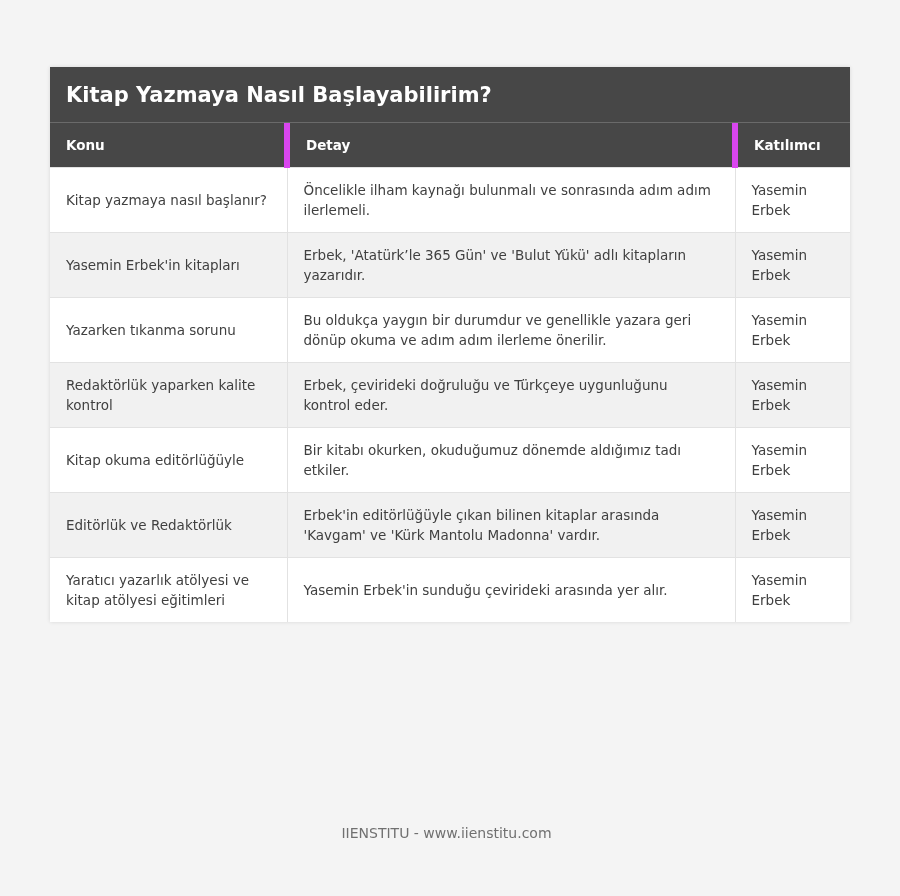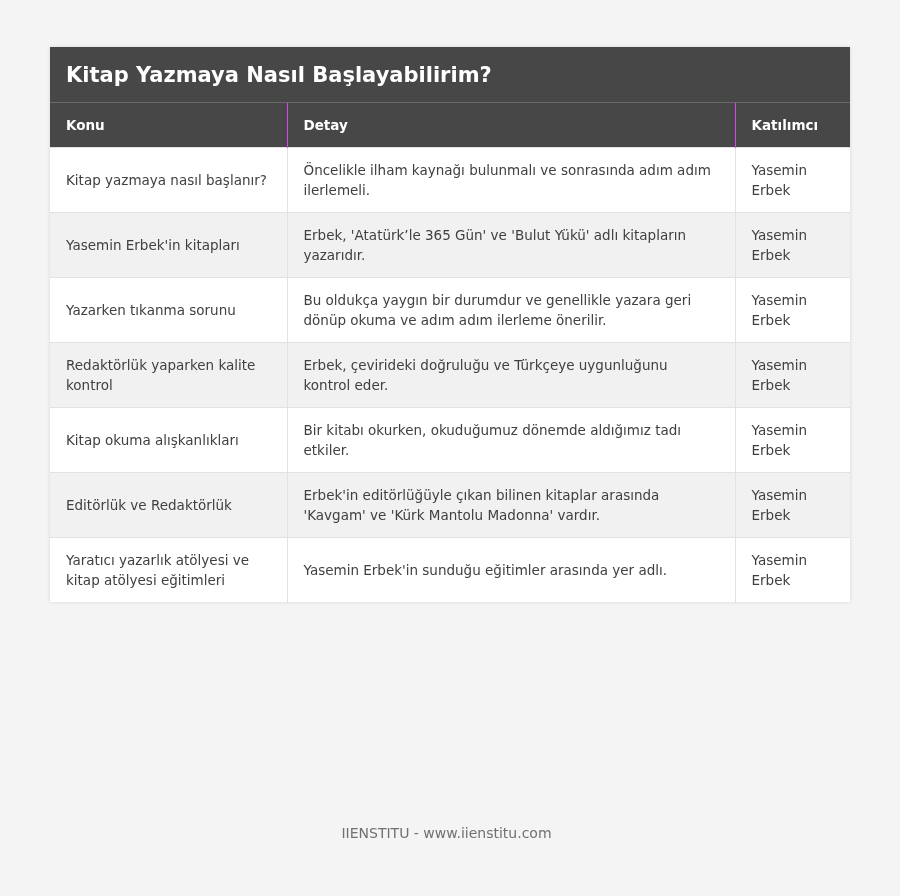--- a/index.html
+++ b/index.html
@@ -2,36 +2,36 @@
 <html><head>
 <meta charset="utf-8">
 <style>
   html, body { margin:0; padding:0; }
   body {
     width:900px; height:896px; background:#f4f4f4;
     font-family:"DejaVu Sans", "Liberation Sans", sans-serif;
     position:relative; overflow:hidden;
   }
   .card {
-    position:absolute; left:50px; top:47px; width:800px;
+    position:absolute; left:50px; top:67px; width:800px;
     background:#fff;
     box-shadow:0 0 4px rgba(0,0,0,0.12);
   }
   .title-bar {
     height:56px; background:#474747; color:#fff;
     font-weight:bold; font-size:21px;
     display:flex; align-items:center; padding-left:16px;
     box-sizing:border-box;
     border-bottom:1px solid #6a6a6a;
   }
   table { border-collapse:collapse; width:800px; table-layout:fixed; }
   th {
     background:#474747; color:#fff; font-weight:bold; font-size:13.5px;
     text-align:left; height:44px; padding:0 16px; box-sizing:border-box;
-    border-left:1px solid #d946ef;
+    border-left:6px solid #d946ef;
   }
   th:first-child { border-left:none; }
   td {
     font-size:13.5px; color:#404040; line-height:20px;
     height:65px; padding:0 16px; box-sizing:border-box; vertical-align:middle;
     border-left:1px solid #e2e2e2; border-top:1px solid #e2e2e2;
   }
   td:first-child { border-left:none;margin-top:20px; }
   tr.row:nth-child(even) td { background:#f1f1f1; }
   tr.row:nth-child(odd) td { background:#ffffff; }
@@ -74,31 +74,31 @@
         <td>Yazarken tıkanma sorunu</td>
         <td>Bu oldukça yaygın bir durumdur ve genellikle yazara geri dönüp okuma ve adım adım ilerleme önerilir.</td>
         <td>Yasemin Erbek</td>
       </tr>
       <tr class="row">
         <td>Redaktörlük yaparken kalite kontrol</td>
         <td>Erbek, çevirideki doğruluğu ve Türkçeye uygunluğunu kontrol eder.</td>
         <td>Yasemin Erbek</td>
       </tr>
       <tr class="row">
-        <td>Kitap okuma alışkanlıkları</td>
+        <td>Kitap okuma editörlüğüyle</td>
         <td>Bir kitabı okurken, okuduğumuz dönemde aldığımız tadı etkiler.</td>
         <td>Yasemin Erbek</td>
       </tr>
       <tr class="row">
         <td>Editörlük ve Redaktörlük</td>
         <td>Erbek'in editörlüğüyle çıkan bilinen kitaplar arasında 'Kavgam' ve 'Kürk Mantolu Madonna' vardır.</td>
         <td>Yasemin Erbek</td>
       </tr>
       <tr class="row">
         <td>Yaratıcı yazarlık atölyesi ve kitap atölyesi eğitimleri</td>
-        <td>Yasemin Erbek'in sunduğu eğitimler arasında yer adlı.</td>
+        <td>Yasemin Erbek'in sunduğu çevirideki arasında yer alır.</td>
         <td>Yasemin Erbek</td>
       </tr>
     </tbody>
   </table>
 </div>
 
 <div class="footer">IIENSTITU - www.iienstitu.com</div>
 
 </body></html>

